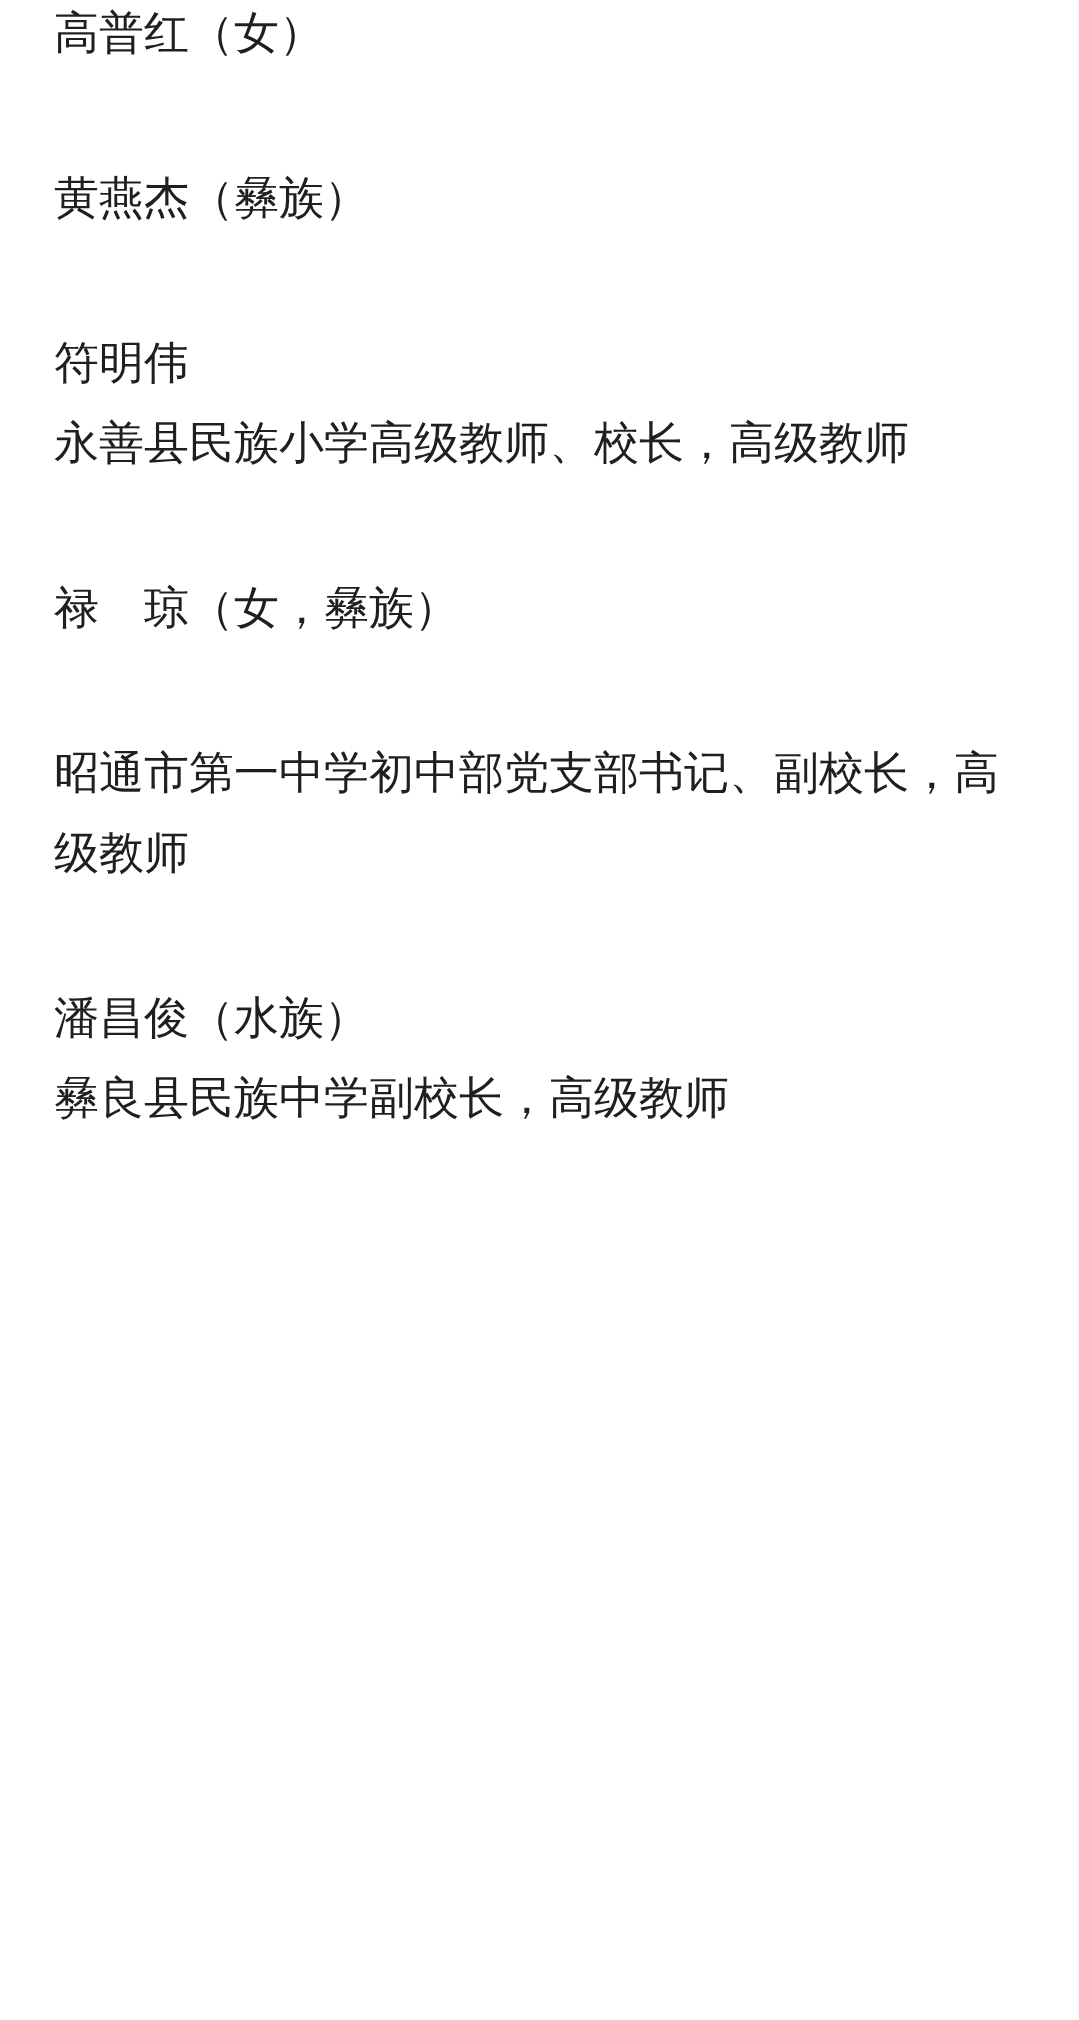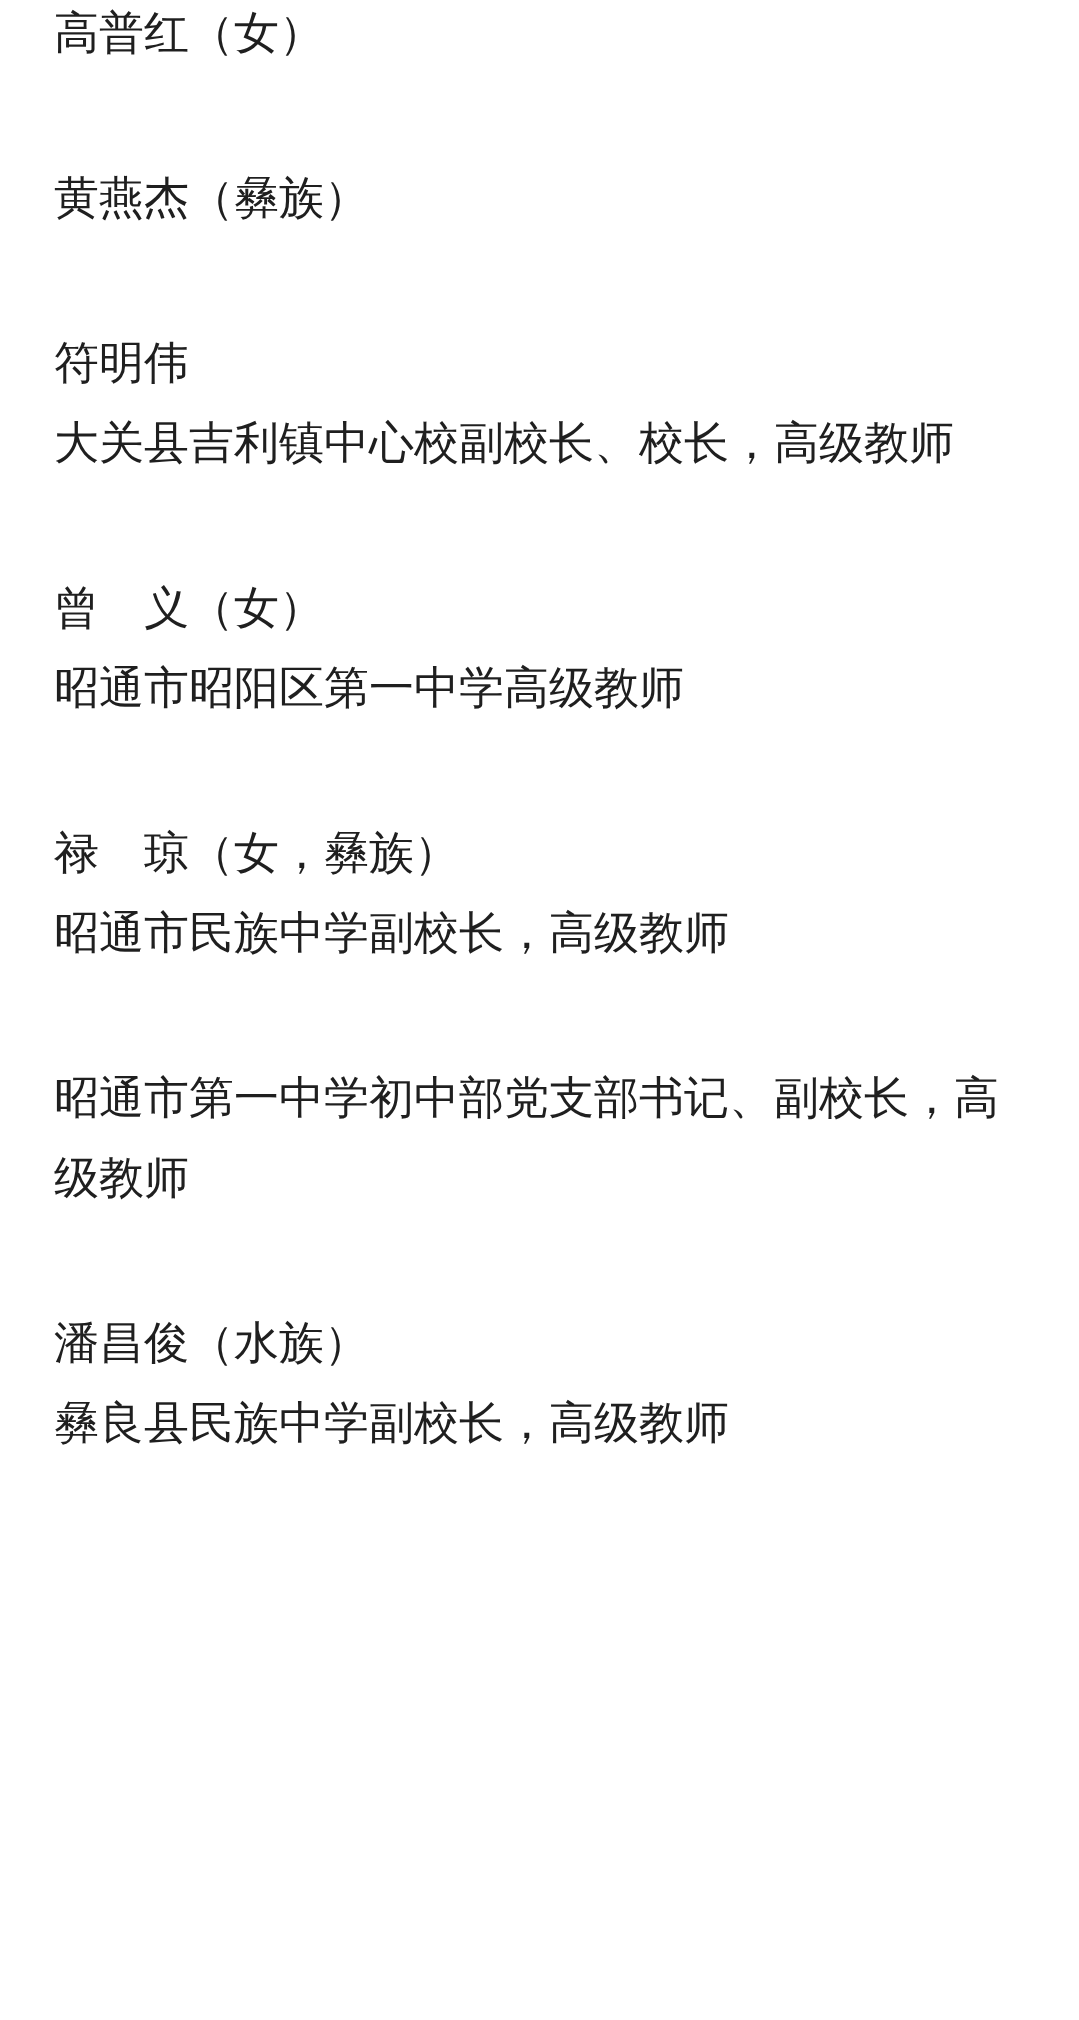--- a/index.html
+++ b/index.html
@@ -47,31 +47,26 @@
     <p class="line">高普红（女）</p>
   </section>
 
 
   <section class="entry">
     <p class="line">黄燕杰（彝族）</p>
   </section>
 
   <section class="entry">
     <p class="line">符明伟</p>
-    <p class="line">大关县吉利镇中心校副校长、校长，高级教师</p>
+    <p class="line">永善县民族小学高级教师、校长，高级教师</p>
   </section>
 
-  <section class="entry">
-    <p class="line">曾　义（女）</p>
-    <p class="line">昭通市昭阳区第一中学高级教师</p>
-  </section>
 
   <section class="entry">
     <p class="line">禄　琼（女，彝族）</p>
-    <p class="line">昭通市民族中学副校长，高级教师</p>
   </section>
 
   <section class="entry">
     <p class="line">昭通市第一中学初中部党支部书记、副校长，高级教师</p>
   </section>
 
   <section class="entry">
     <p class="line">潘昌俊（水族）</p>
     <p class="line">彝良县民族中学副校长，高级教师</p>
   </section>

